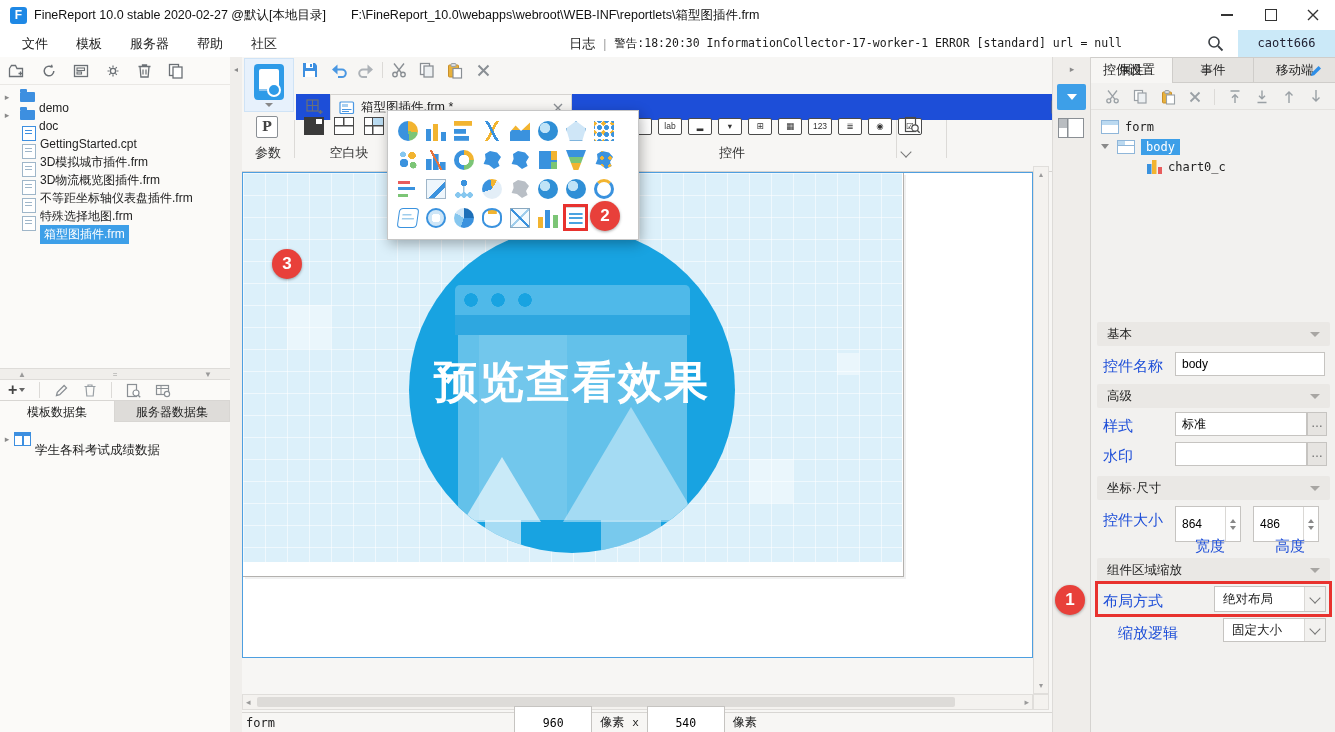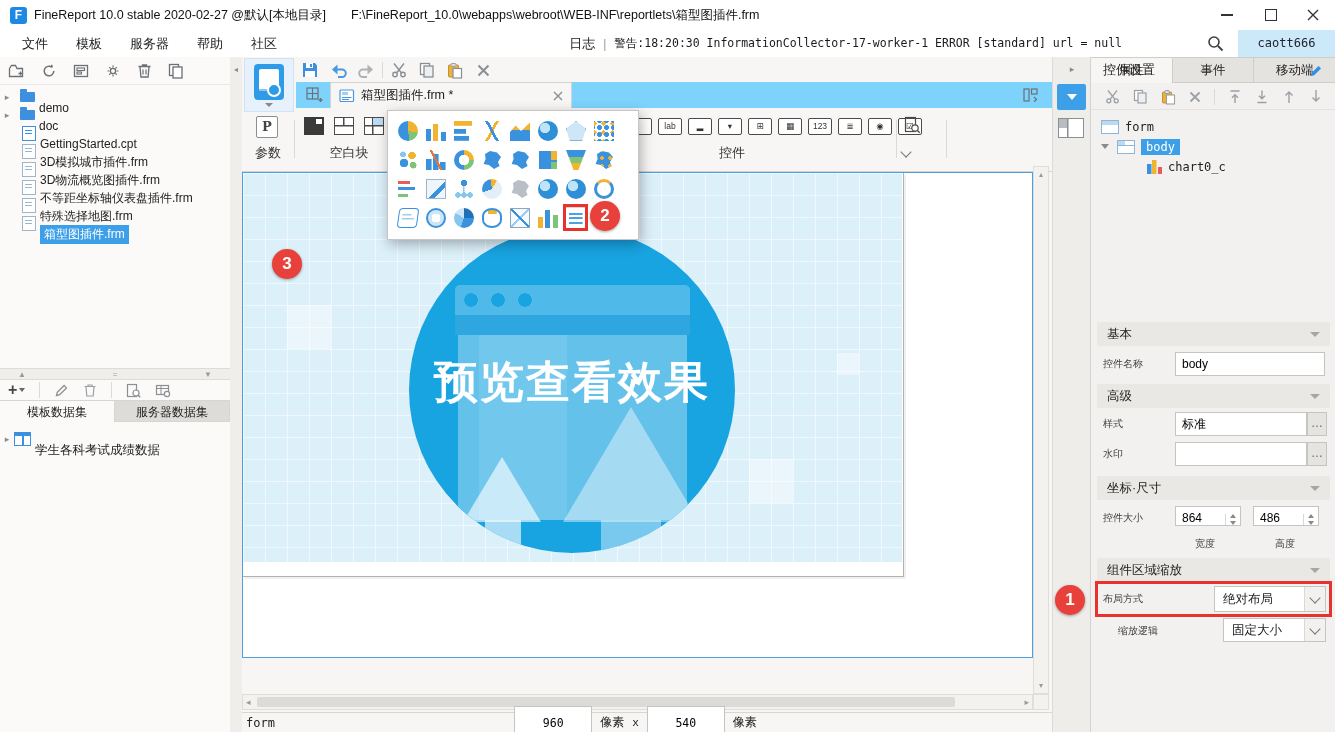--- a/index.html
+++ b/index.html
@@ -46,21 +46,21 @@
   
   .centerstrip{left:230px;top:57px;width:12px;height:675px;background:#F0EEEB;border-right:1px solid #DDDBD8;color:#8a8a8a;font-size:8px;text-align:center;}
   .center{left:242px;top:57px;width:810px;height:675px;background:#F7F6F4;}
   .previewblock{left:2px;top:1px;width:48px;height:52px;background:#E7F1FC;border:1px solid #CFE3F6;display:flex;flex-direction:column;align-items:center;justify-content:center;}
   .pv-icon{width:30px;height:36px;background:#2E9BE8;border-radius:4px;position:relative;}
   .pv-icon::before{content:"";position:absolute;left:5px;top:5px;width:20px;height:22px;background:#fff;border-radius:2px;
      box-shadow:inset 0 -14px 0 -12px #8CC4EF, inset 0 -20px 0 -18px #8CC4EF;}
   .pv-icon::after{content:"";position:absolute;right:3px;bottom:3px;width:10px;height:10px;border:2.5px solid #fff;border-radius:50%;background:#2E9BE8;}
   .tbtn{width:24px;height:22px;display:flex;align-items:center;justify-content:center;}
   .vsep{width:1px;height:16px;background:#DCDAD7;}
-  .tabbar{left:54px;top:25px;width:756px;height:26px;background:#7dd3fc;}
+  .tabbar{left:54px;top:37px;width:756px;height:26px;background:#1d4ed8;padding-left:28px;}
   .doctab{left:34px;top:0;width:242px;height:26px;background:#F7F6F4;border:1px solid #D5D3D0;border-bottom:none;box-sizing:border-box;display:flex;align-items:center;padding:0 8px;gap:6px;}
   .ribbon{left:0;top:51px;width:810px;height:64px;border-bottom:1px solid #D5D3D0;box-sizing:border-box;}
   .grouplabel{font-size:13px;color:#333;text-align:center;}
   .pico{width:20px;height:20px;border:1px solid #8A8F94;border-radius:2px;text-align:center;
         font:600 13px/20px "DejaVu Serif",serif;color:#444;background:#fff;}
   .blk1{width:20px;height:18px;background:#3A3A3A;position:relative;}
   .blk1::after{content:"";position:absolute;right:2px;top:2px;width:6px;height:5px;background:#fff;}
   .blk2{width:20px;height:18px;border:1.5px solid #4A4A4A;box-sizing:border-box;background:
     linear-gradient(#4A4A4A,#4A4A4A) 50% 0/1.5px 50% no-repeat,
     linear-gradient(#4A4A4A,#4A4A4A) 0 50%/100% 1.5px no-repeat,#fff;}
@@ -149,24 +149,24 @@
   .chartico{width:15px;height:14px;background:
       linear-gradient(to top,#3a92de 0 70%,transparent 70%) 0 100%/30% 100% no-repeat,
       linear-gradient(to top,#f2b430 0 100%,transparent 0) 50% 100%/30% 100% no-repeat,
       linear-gradient(to top,#e85c5c 0 50%,transparent 50%) 100% 100%/30% 100% no-repeat;}
   .rp-tabs{left:0;top:235px;width:245px;height:26px;display:flex;}
   .rp-tab{flex:1;text-align:center;line-height:25px;font-size:12.5px;border:1px solid #CFCDCA;border-left:none;box-sizing:border-box;}
   .rp-tab.active{background:#F7F6F4;border-bottom:none;}
   .rp-tab.inactive{background:#E5E3E0;}
   .secbar{position:absolute;left:6px;width:233px;height:24px;background:#EAE8E5;border-radius:2px;display:flex;align-items:center;justify-content:space-between;padding:0 10px;box-sizing:border-box;font-size:12.5px;}
   .sec-caret{width:0;height:0;border-left:5px solid transparent;border-right:5px solid transparent;border-top:5px solid #A8A6A3;}
-  .rp-label{position:absolute;font-size:10px;color:#404040;}
+  .rp-label{position:absolute;font-size:15px;color:#1d4ed8;}
   .rp-input{position:absolute;height:24px;border:1px solid #C6C4C1;background:#fff;box-sizing:border-box;font-size:12px;padding:0 6px;font-family:"Liberation Sans","DejaVu Sans",sans-serif;}
   .dotsbtn{position:absolute;width:20px;height:24px;border:1px solid #C6C4C1;background:#E6E4E1;box-sizing:border-box;text-align:center;line-height:20px;color:#666;}
-  .spin{position:absolute;width:66px;height:20px;border:1px solid #C6C4C1;background:#fff;box-sizing:border-box;display:flex;align-items:flex-end;}
+  .spin{position:absolute;width:66px;height:36px;border:1px solid #C6C4C1;background:#fff;box-sizing:border-box;display:flex;}
   .spin input{flex:1;border:none;width:40px;font-size:12px;padding:0 0 0 6px;font-family:"Liberation Sans","DejaVu Sans",sans-serif;outline:none;}
   .stepper{width:14px;border-left:1px solid #DAD8D5;display:flex;flex-direction:column;align-items:center;justify-content:center;gap:3px;}
   .st-up{width:0;height:0;border-left:3.5px solid transparent;border-right:3.5px solid transparent;border-bottom:4px solid #888;}
   .st-dn{width:0;height:0;border-left:3.5px solid transparent;border-right:3.5px solid transparent;border-top:4px solid #888;}
   .dd{position:absolute;height:26px;border:1px solid #C6C4C1;background:#fff;box-sizing:border-box;display:flex;align-items:center;}
   .dd .txt{flex:1;padding-left:8px;font-size:12.5px;}
   .dd .dcar{width:20px;height:100%;border-left:1px solid #DAD8D5;display:flex;align-items:center;justify-content:center;background:#F2F1EF;}
   .redbox{position:absolute;border:3px solid #E8322E;box-sizing:border-box;z-index:55;}
 </style>
 </head>

